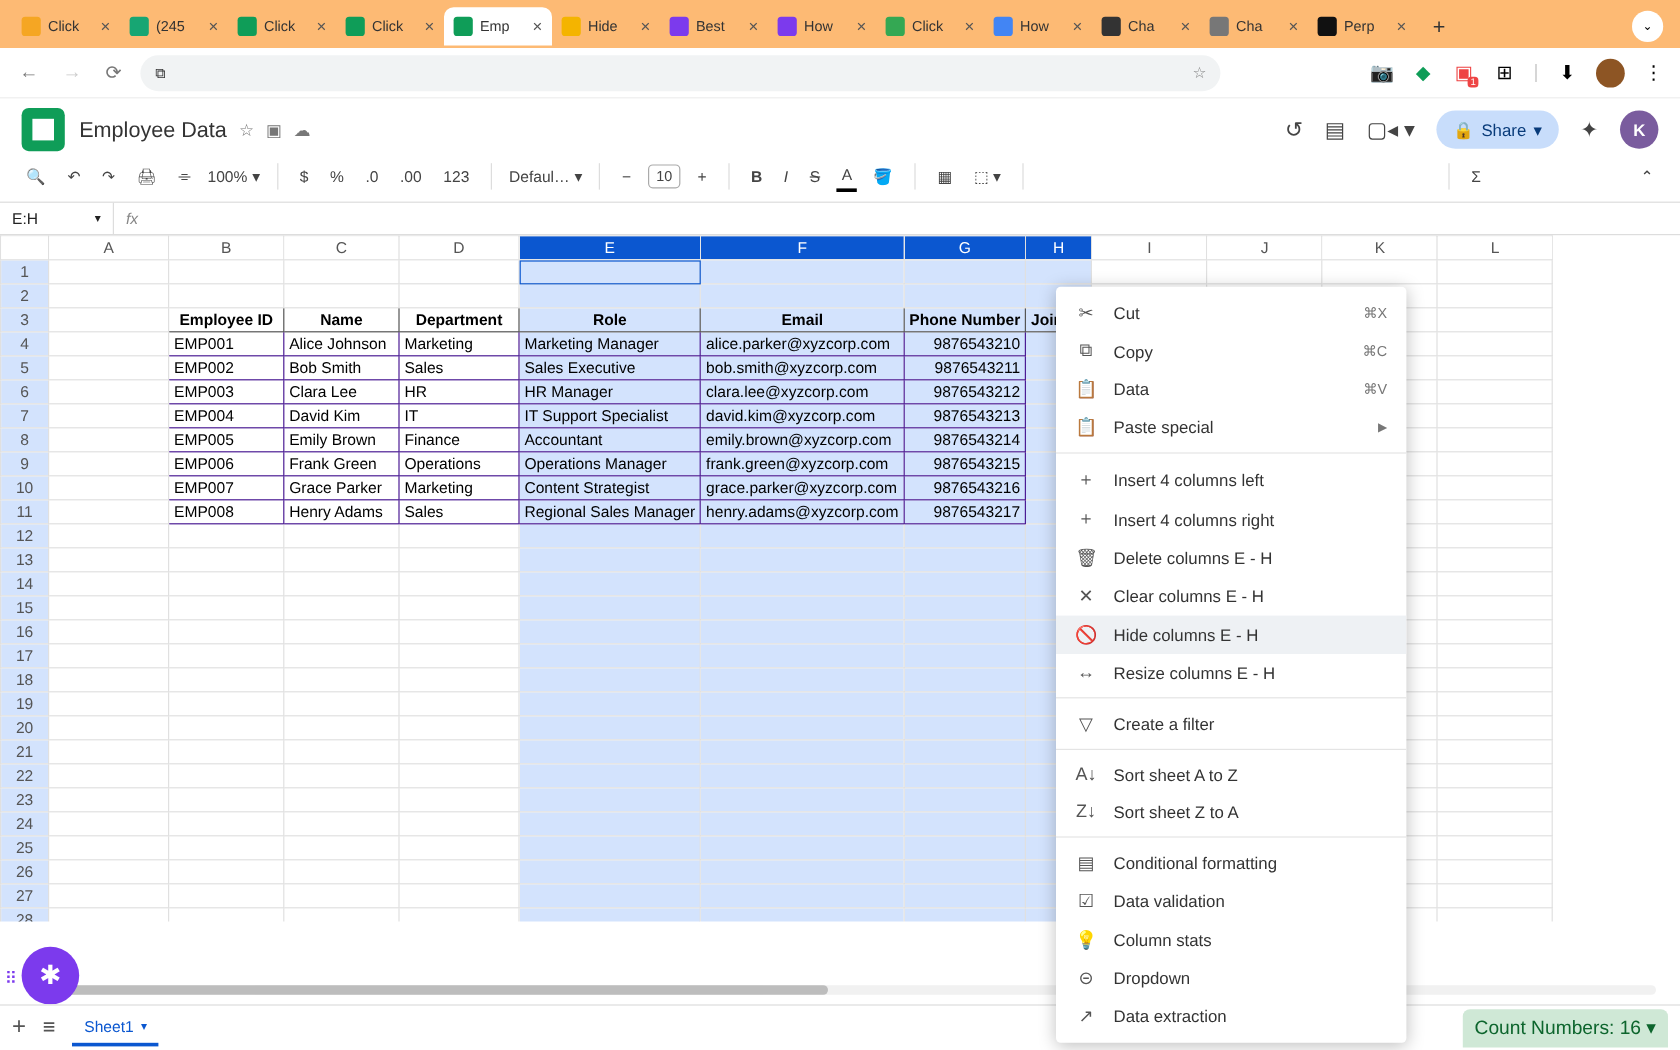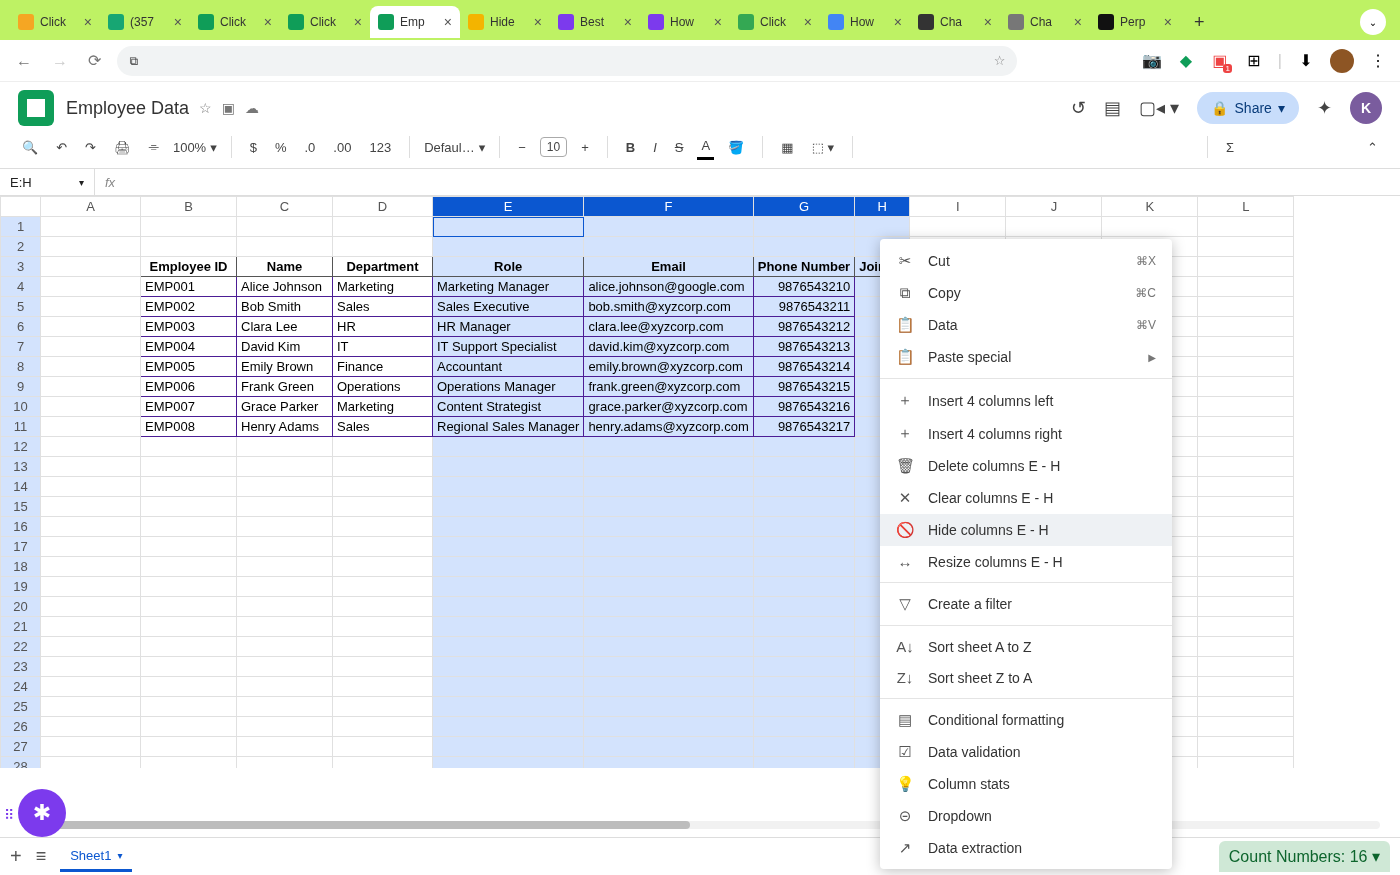--- a/index.html
+++ b/index.html
@@ -1,19 +1,19 @@
 <!DOCTYPE html>
 <html><head>
 <meta charset="utf-8">
 <style>
   * { box-sizing: border-box; margin: 0; padding: 0; font-family: Arial, sans-serif; }
   body { width: 1400px; height: 875px; overflow: hidden; background: #fff; position: relative; }
 
   
-  .tab-strip { height: 40px; background: #bef264; display: flex; align-items: center; padding: 4px 10px 0 10px; gap: 0; }
+  .tab-strip { height: 40px; background: #fdba74; display: flex; align-items: center; padding: 4px 10px 0 10px; gap: 0; }
   .tab { display: flex; align-items: center; gap: 6px; padding: 0 8px; height: 32px; font-size: 12px; color: #333; border-radius: 8px 8px 0 0; min-width: 90px; max-width: 95px; cursor: pointer; }
   .tab.active { background: #fff; }
   .tab .favicon { width: 16px; height: 16px; border-radius: 3px; display: flex; align-items: center; justify-content: center; font-size: 10px; }
   .tab .title { flex: 1; white-space: nowrap; overflow: hidden; text-overflow: ellipsis; }
   .tab .close { font-size: 14px; color: #555; }
   .newtab { margin-left: 6px; font-size: 18px; color: #333; padding: 0 8px; }
   .tab-strip .spacer { flex: 1; }
   .tab-strip .menu { background: #fff; border-radius: 50%; width: 26px; height: 26px; display: flex; align-items: center; justify-content: center; font-size: 10px; margin-right: 4px; }
 
   .addr-bar { height: 42px; display: flex; align-items: center; padding: 0 12px; gap: 12px; border-bottom: 1px solid #eee; }
@@ -95,21 +95,21 @@
 <body>
 
 <div class="tab-strip" id="tab-strip">
   <div class="tab">
       <span class="favicon" style="background:#f5a623"></span>
       <span class="title">Click</span>
       <span class="close">×</span>
     </div>
     <div class="tab">
       <span class="favicon" style="background:#17a673"></span>
-      <span class="title">(357</span>
+      <span class="title">(245</span>
       <span class="close">×</span>
     </div>
     <div class="tab">
       <span class="favicon" style="background:#0f9d58"></span>
       <span class="title">Click</span>
       <span class="close">×</span>
     </div>
     <div class="tab">
       <span class="favicon" style="background:#0f9d58"></span>
       <span class="title">Click</span>
@@ -324,21 +324,21 @@
         </tr>
       </tbody>
       <tbody>
         <tr>
           <td class="rowhead selrow">4</td>
           <td class="colA "></td>
           <td class="colB  datacell">EMP001</td>
           <td class="colC  datacell">Alice Johnson</td>
           <td class="colD  datacell">Marketing</td>
           <td class="colE selcell datacell">Marketing Manager</td>
-          <td class="colF selcell datacell">alice.johnson@google.com</td>
+          <td class="colF selcell datacell">alice.parker@xyzcorp.com</td>
           <td class="colG selcell datacell num">9876543210</td>
           <td class="colH selcell"></td>
           <td class="colI "></td>
           <td class="colJ "></td>
           <td class="colK "></td>
           <td class="colL "></td>
         </tr>
       </tbody>
       <tbody>
         <tr>

